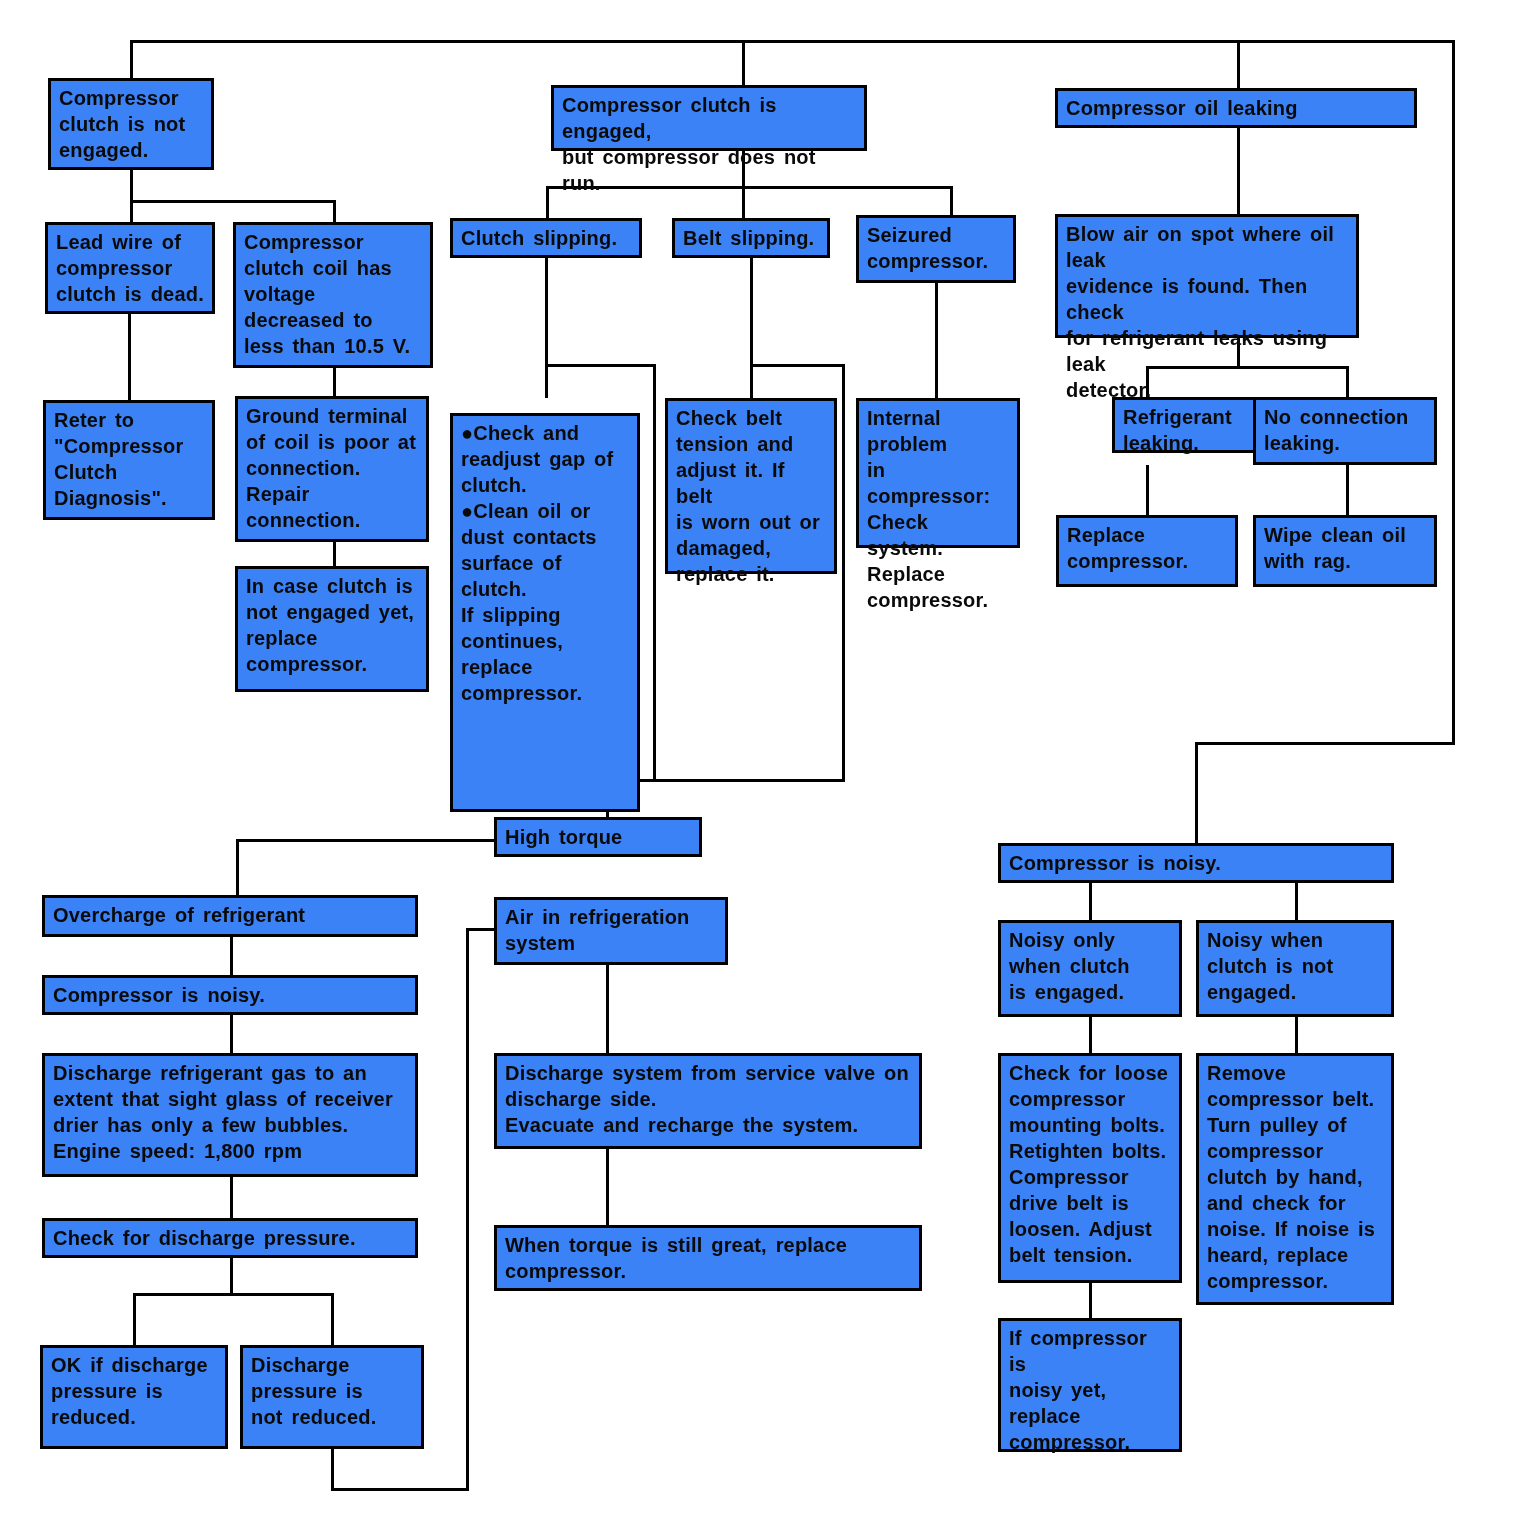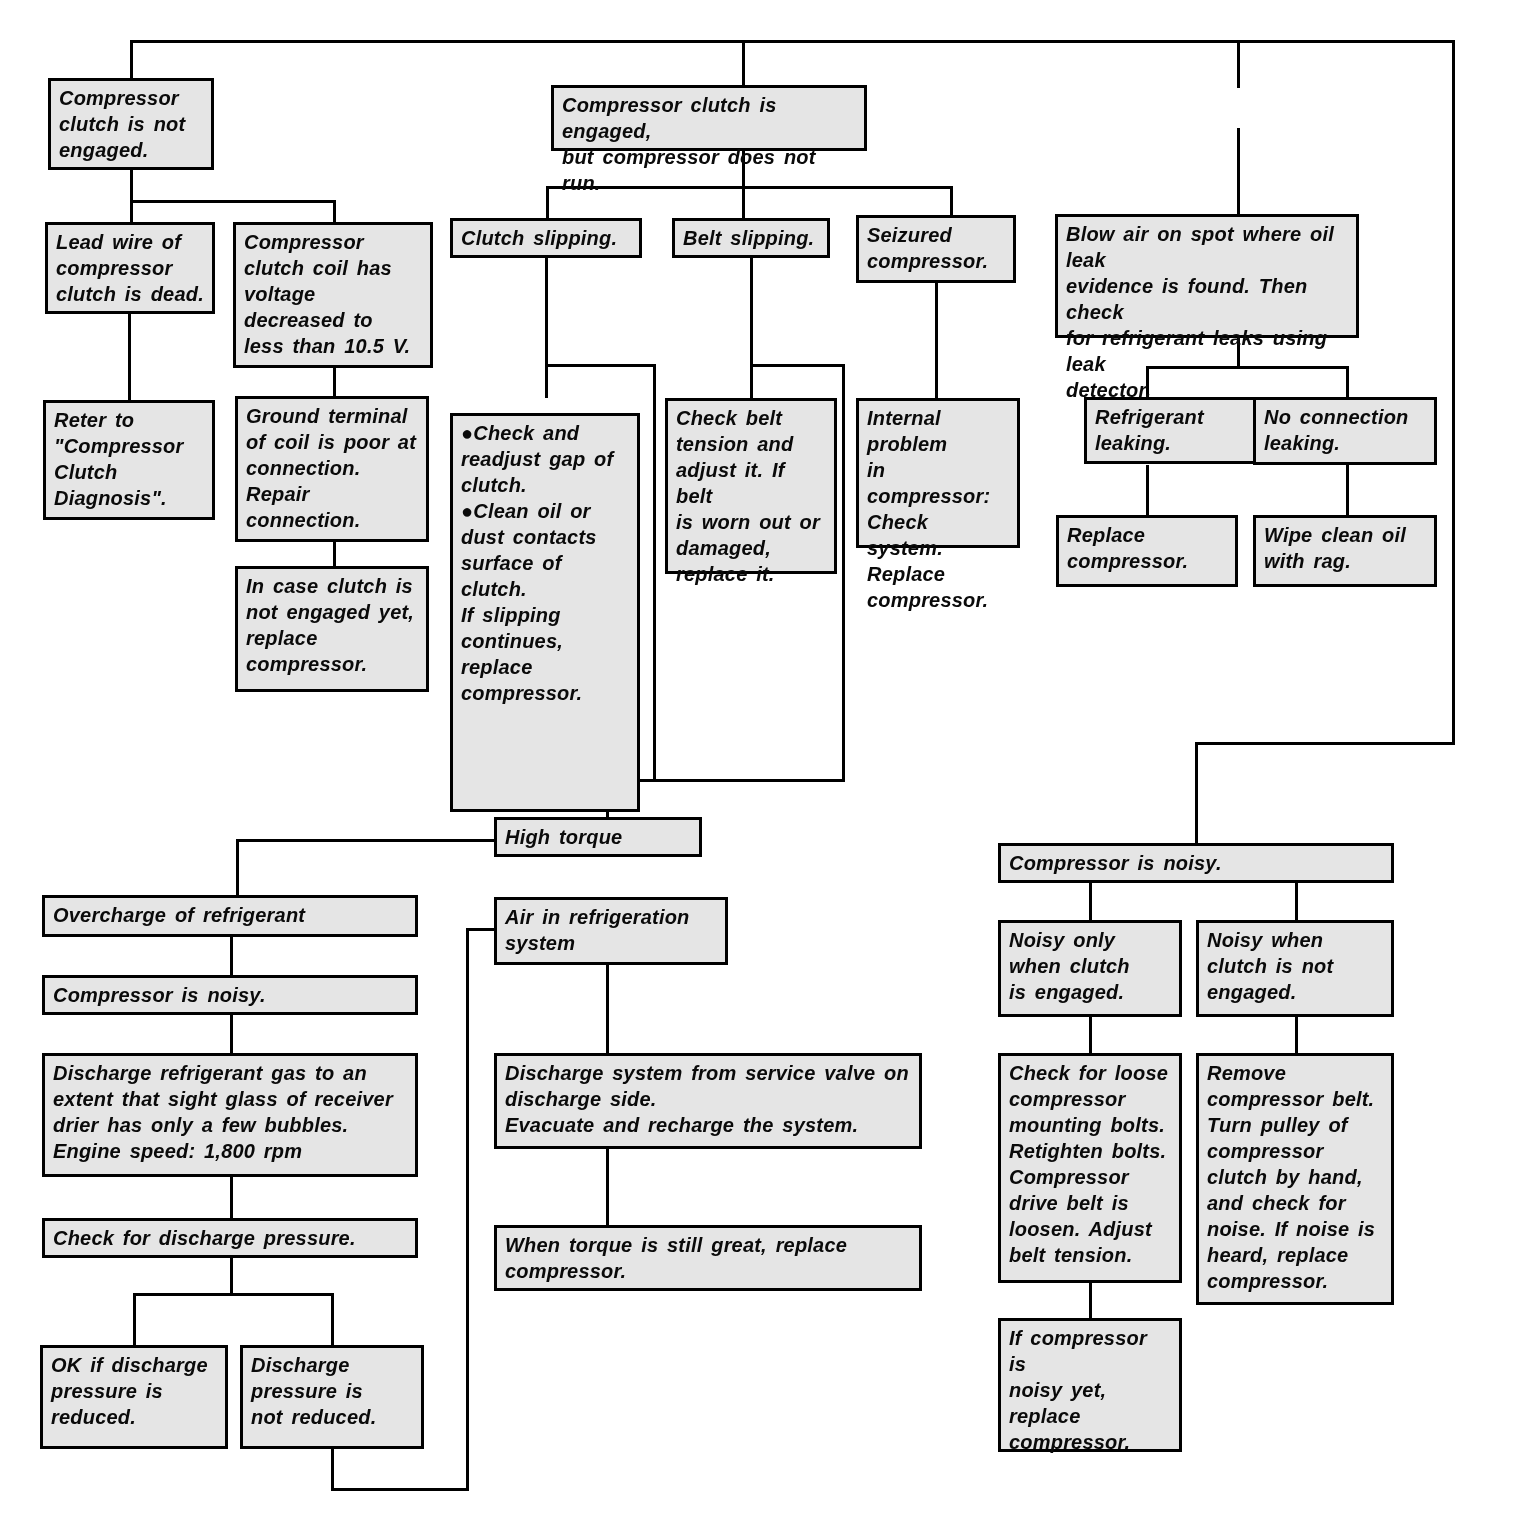--- a/index.html
+++ b/index.html
@@ -12,30 +12,29 @@
     width: 1520px;
     height: 1532px;
     background: #ffffff;
     font-family: "Liberation Sans", sans-serif;
     overflow: hidden;
   }
   .node {
     position: absolute;
     box-sizing: border-box;
     border: 3px solid #000000;
-    background: #e5e5e5;
+    background: #3b82f6;
     color: #0a0a0a;
     padding: 4px 8px;
     font-weight: 700;
     font-size: 20px;
     line-height: 26px;
     white-space: pre-line;
     word-spacing: 0.15em;
     letter-spacing: 0.2px;
-    font-style: italic;
   }
   .wire {
     position: absolute;
     background: #000000;
   }
 </style>
 </head>
 <body>
 
 <div id="canvas">
@@ -149,25 +148,26 @@
 adjust it. If belt
 is worn out or
 damaged,
 replace it.</div>
   <div class="node" style="left:856px;top:398px;width:164px;height:150px">Internal problem
 in compressor:
 Check system.
 Replace
 compressor.</div>
 
+  <div class="node" style="left:1055px;top:88px;width:362px;height:40px">Compressor oil leaking</div>
   <div class="node" style="left:1055px;top:214px;width:304px;height:124px">Blow air on spot where oil leak
 evidence is found. Then check
 for refrigerant leaks using leak
 detector.</div>
-  <div class="node" style="left:1084px;top:397px;width:182px;height:67px">Refrigerant
+  <div class="node" style="left:1112px;top:397px;width:182px;height:56px">Refrigerant
 leaking.</div>
   <div class="node" style="left:1253px;top:397px;width:184px;height:68px">No connection
 leaking.</div>
   <div class="node" style="left:1056px;top:515px;width:182px;height:72px">Replace
 compressor.</div>
   <div class="node" style="left:1253px;top:515px;width:184px;height:72px">Wipe clean oil
 with rag.</div>
 
   <div class="node" style="left:494px;top:817px;width:208px;height:40px">High torque</div>
   <div class="node" style="left:494px;top:897px;width:234px;height:68px">Air in refrigeration

